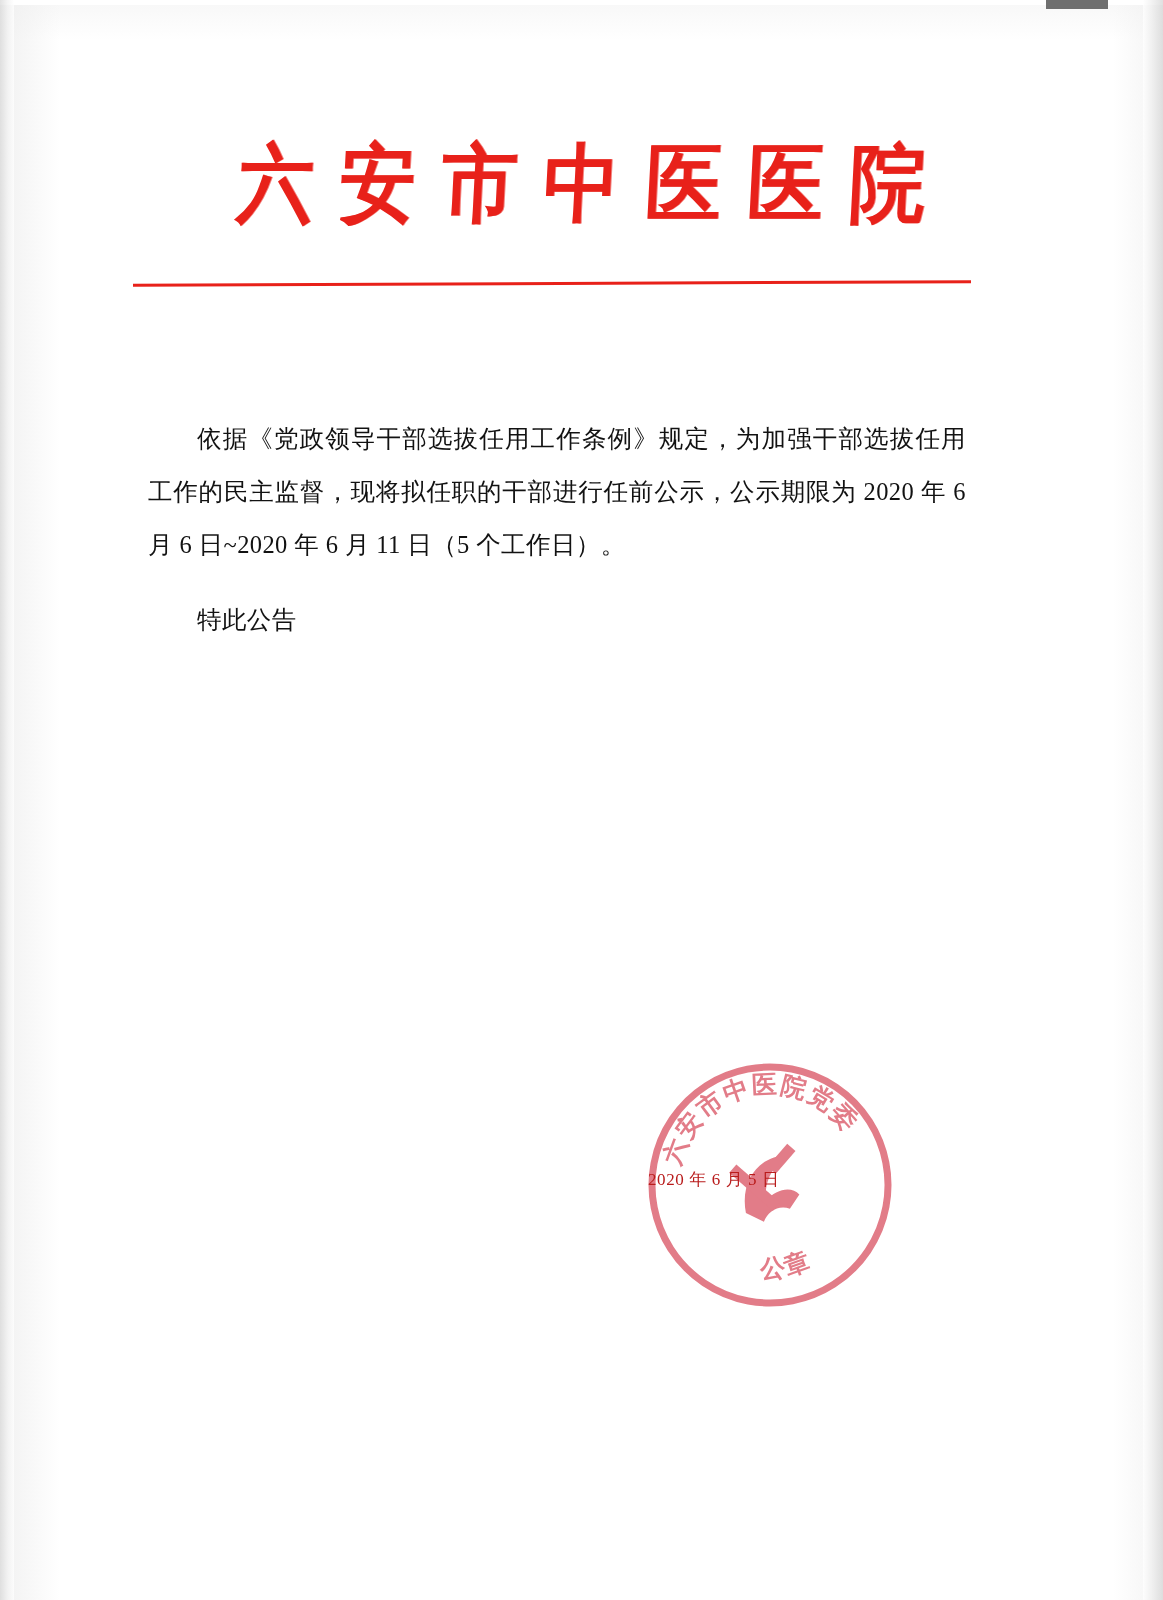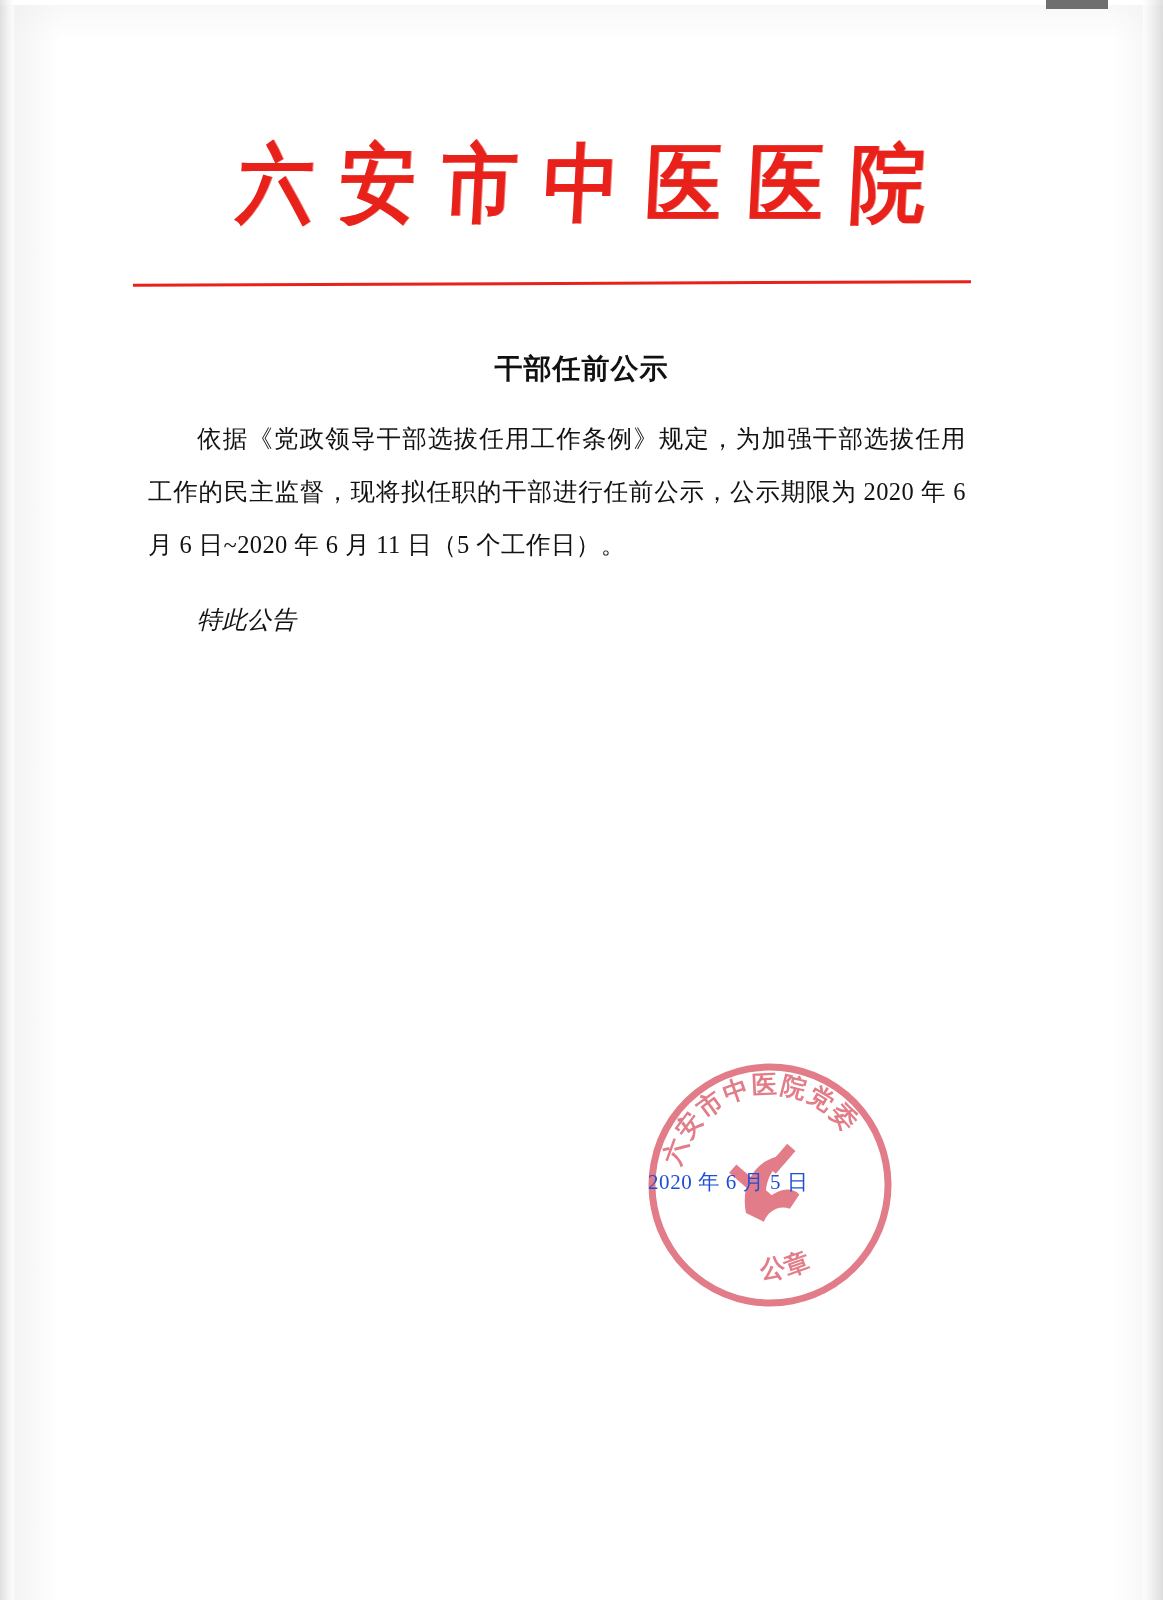--- a/index.html
+++ b/index.html
@@ -107,28 +107,28 @@
   }
   p.para {
     margin: 0 0 22px 0;
     font-size: 24.5px;
     line-height: 53px;
     text-indent: 2em;
     text-align: justify;
     text-justify: inter-ideograph;
     letter-spacing: 0.4px;
   }
-  p.para.tight { margin-bottom: 18px; font-style: italic; }
+  p.para.tight { margin-bottom: 18px; }
   .sign-date {
     position: absolute;
     top: 1168px;
     left: 648px;
-    font-size: 21px;
+    font-size: 17px;
     letter-spacing: 0.6px;
-    color: #1d4ed8;
+    color: #b91c1c;
   }
 
   
   .seal {
     position: absolute;
     left: 645px;
     top: 1060px;
     width: 250px;
     height: 250px;
     transform: rotate(-11deg);
@@ -152,21 +152,20 @@
   <div class="scan-edge-top"></div>
   <div class="scan-corner"></div>
   <div class="scan-left-strip"></div>
   <div class="scan-right-strip"></div>
 
   <div class="letterhead">
     <div class="org-name">六安市中医医院</div>
   </div>
   <div class="rule"></div>
 
-  <div class="doc-title">干部任前公示</div>
 
   <div class="body-wrap">
     <p class="para">依据《党政领导干部选拔任用工作条例》规定，为加强干部选拔任用工作的民主监督，现将拟任职的干部进行任前公示，公示期限为 2020 年 6 月 6 日~2020 年 6 月 11 日（5 个工作日）。</p>
     <p class="para tight">特此公告</p>
   </div>
 
   <div class="seal">
     <svg width="250" height="250" viewBox="0 0 250 250" aria-hidden="true">
       <circle cx="125" cy="125" r="118" fill="none" stroke="#e0717e" stroke-width="7"></circle>
       <defs>

